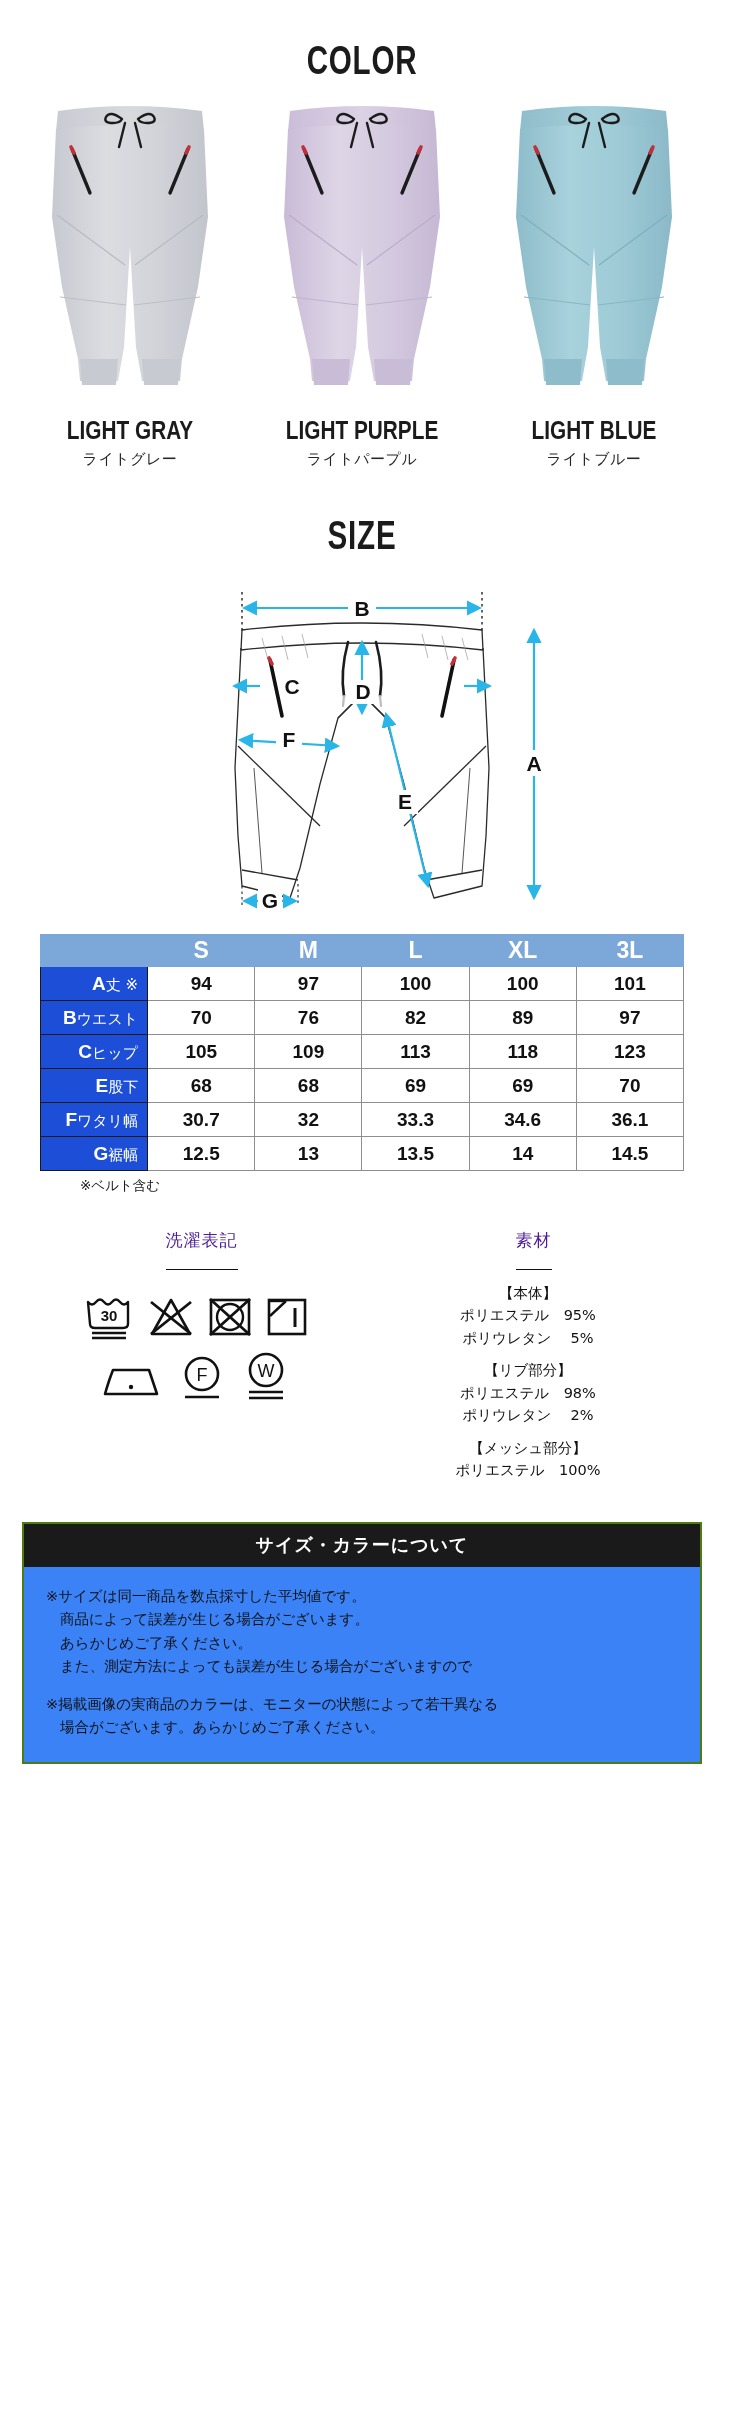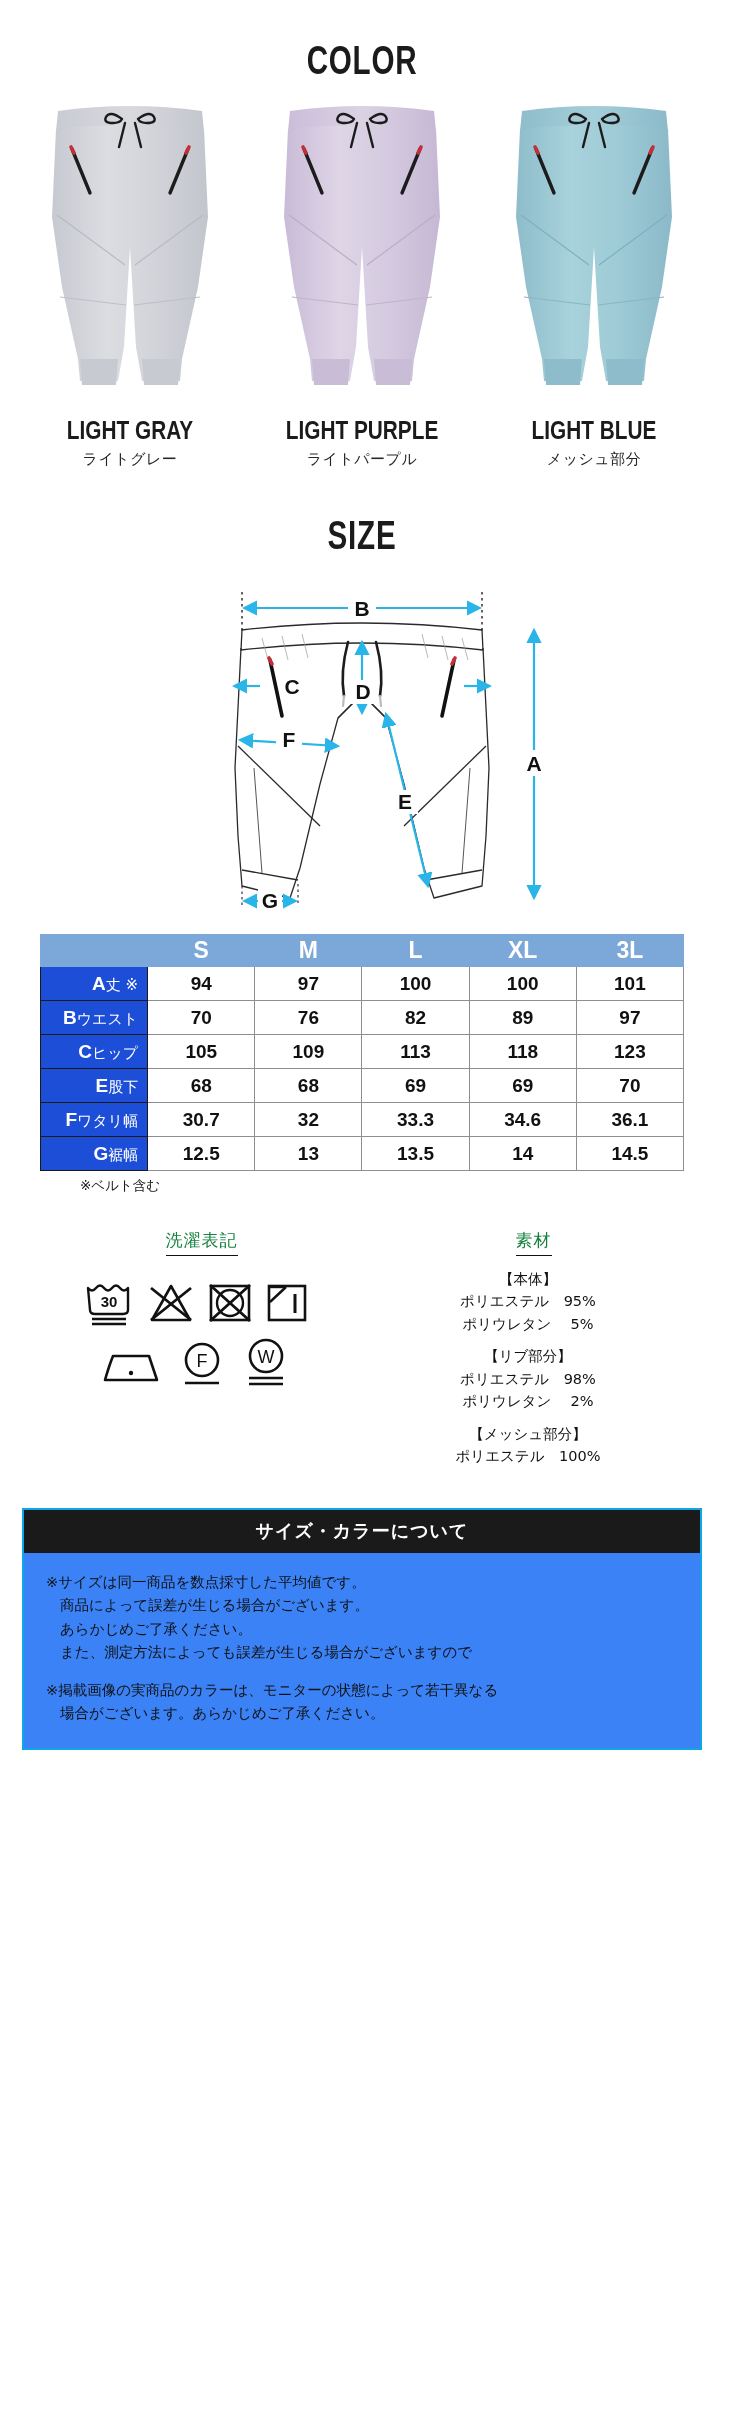--- a/index.html
+++ b/index.html
@@ -116,45 +116,45 @@
   
   .info-row {
     display:flex;
     padding:34px 30px 0 30px;
     align-items:flex-start;
   }
   .info-col { flex:1; text-align:center; }
   .info-heading {
     font-family:"DejaVu Sans",sans-serif;
     font-size:17px;
-    color:#15803d;
+    color:#4c1d95;
     display:inline-block;
     border-bottom:1.5px solid #111;
-    padding-bottom:3px;
+    padding-bottom:17px;
     letter-spacing:1px;
     margin-left:11px;
   }
   .care-icons { margin-top:18px; }
   .care-row-1, .care-row-2 {
     display:flex; justify-content:center; align-items:flex-end; gap:10px;
   }
   .care-row-2 { margin-top:10px; gap:14px; }
   .material-body {
     margin-top:12px;
     font-family:"DejaVu Sans",sans-serif;
     font-size:14.5px;
     line-height:1.55;
     color:#111;
   }
   .mat-group { margin-bottom:10px; }
   .mat-group:last-child { margin-bottom:0; }
   .mat-line { white-space:pre; }
 
   
-  .notice { margin:40px 22px 0 22px; border:2px solid #0ea5e9; }
+  .notice { margin:40px 22px 0 22px; border:2px solid #4d7c0f; }
   .notice-head {
     background:#1a1a1a;
     color:#fff;
     text-align:center;
     font-family:"DejaVu Sans",sans-serif;
     font-weight:bold;
     font-size:18px;
     letter-spacing:1px;
     padding:9px 0 10px 0;
   }
@@ -306,21 +306,21 @@
               <path d="M42,52 L60,96" stroke="#1c1c1c" stroke-width="3.4" stroke-linecap="round"></path>
               <path d="M41,50 L44,56" stroke="#c4303a" stroke-width="3.6" stroke-linecap="round"></path>
             </g>
             <g>
               <path d="M158,52 L140,96" stroke="#1c1c1c" stroke-width="3.4" stroke-linecap="round"></path>
               <path d="M159,50 L156,56" stroke="#c4303a" stroke-width="3.6" stroke-linecap="round"></path>
             </g>
           </svg>
         </div>
         <div class="color-name-en">LIGHT BLUE</div>
-        <div class="color-name-ja">メッシュ部分</div>
+        <div class="color-name-ja">ライトブルー</div>
       </div>
 
     </div>
   </div>
 
   <div class="size-section">
     <div class="title-wrap">
       <div class="section-title">SIZE</div>
     </div>
 

